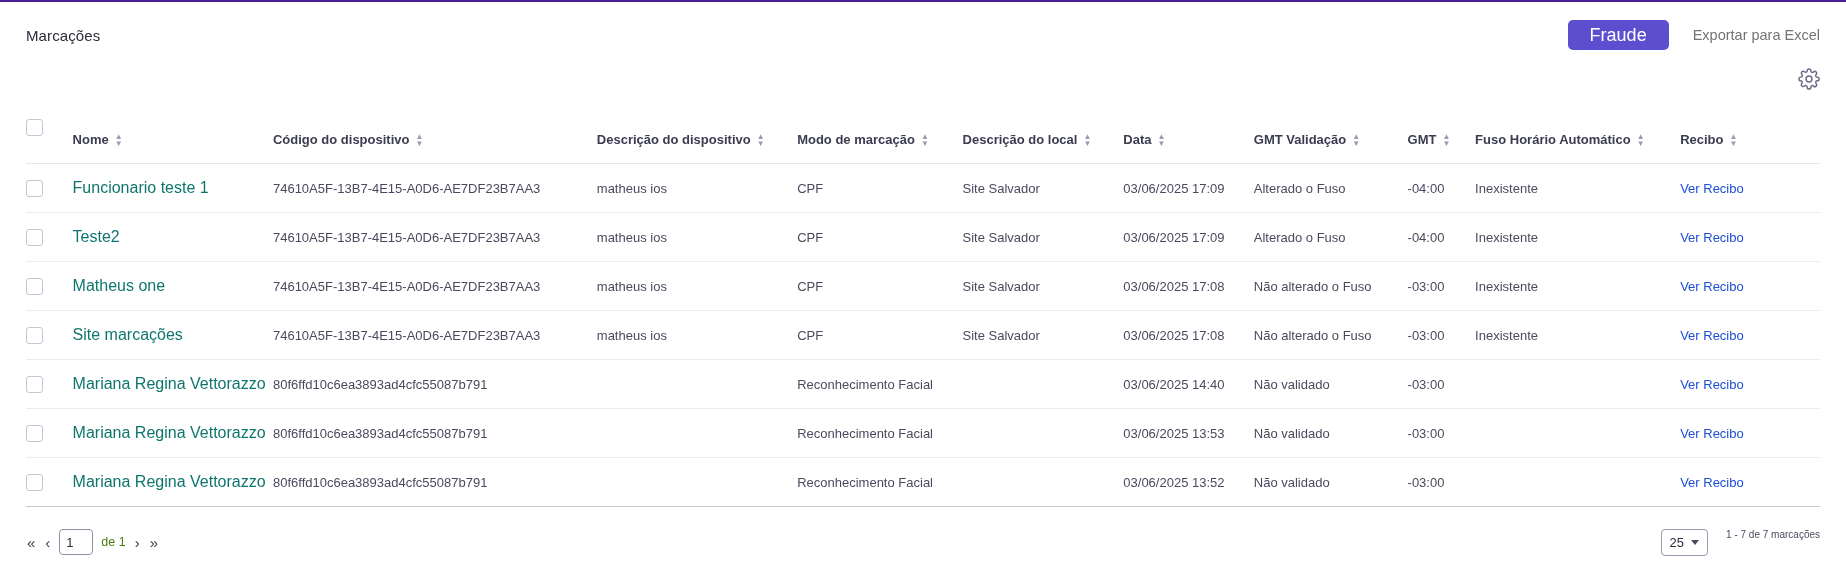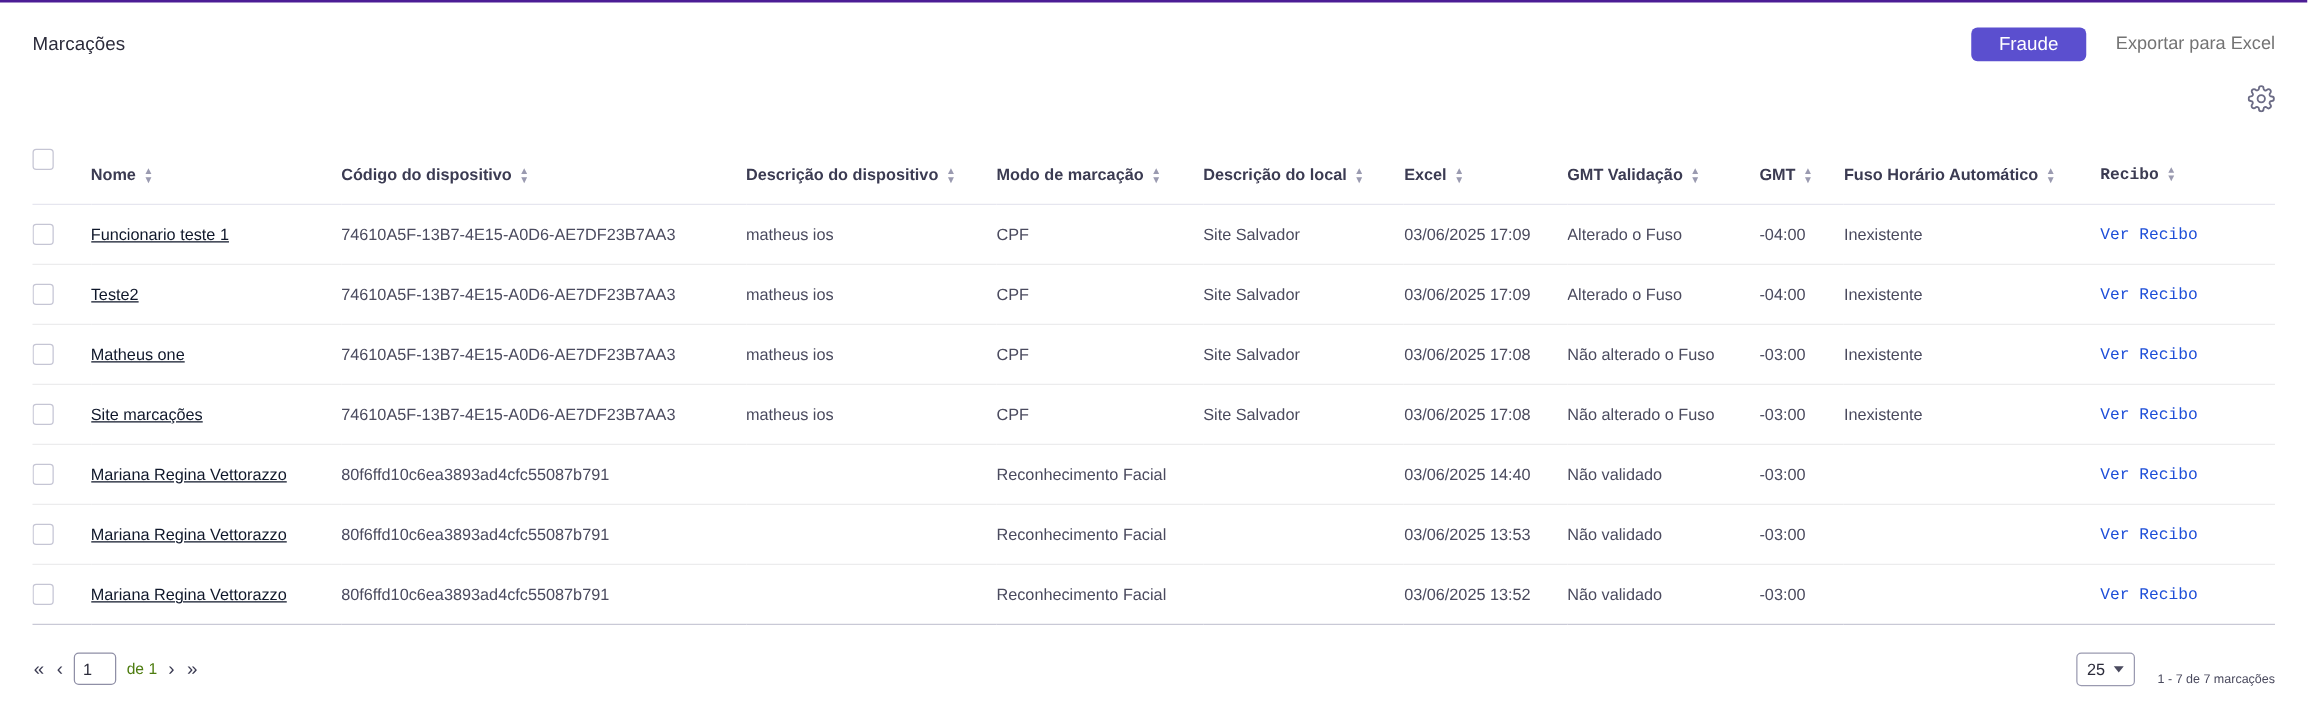--- a/index.html
+++ b/index.html
@@ -37,21 +37,21 @@
     margin-left: auto;
     display: flex;
     align-items: center;
     gap: 24px;
   }
   .btn-fraude {
     background: #5b4fcf;
     color: #ffffff;
     border: none;
     border-radius: 5px;
-    font-size: 15px;
+    font-size: 18px;
     font-family: "Liberation Sans", sans-serif;
     padding: 6px 22px;
     cursor: pointer;
     line-height: 1;
   }
   .link-export {
     color: #737373;
     font-size: 14.5px;
     text-decoration: none;
     cursor: pointer;
@@ -122,44 +122,43 @@
     border: 1.5px solid #c5c5d4;
     border-radius: 3px;
     background: #fff;
     display: inline-block;
     cursor: pointer;
     vertical-align: middle;
   }
   th.col-check, td.col-check { padding-left: 12px; }
 
   .name-link {
-    color: #0f172a;
-    text-decoration: underline;
-    font-size: 13px;
+    color: #0f766e;
+    font-size: 16px;
     cursor: pointer;
   }
   .recibo-link {
     color: #1d4ed8;
     text-decoration: none;
     font-size: 13px;
     cursor: pointer;
   }
   td.recibo-cell { text-align: left; }
 
   
   .c-nome   { width: 172px; }
   .c-cod    { width: 278px; }
   .c-desc   { width: 172px; }
   .c-modo   { width: 142px; }
   .c-local  { width: 138px; }
   .c-data   { width: 112px; }
   .c-gmtval { width: 132px; }
   .c-gmt    { width: 58px; }
   .c-fuso   { width: 176px; }
-  .c-recibo { width: 120px; font-family: Liberation Mono, monospace; }
+  .c-recibo { width: 120px; }
 
   
   .footer {
     display: flex;
     align-items: center;
     padding: 14px 26px 0 26px;
     height: 56px;
   }
   .pager { display: flex; align-items: center; gap: 8px; }
   .pg-btn {
@@ -178,21 +177,21 @@
     font-family: "Liberation Sans", sans-serif;
     color: #2b2b3a;
     padding: 0 6px;
     background: #fff;
   }
   .pg-of { font-size: 12.5px; color: #4d7c0f; }
 
   .footer-right {
     margin-left: auto;
     display: flex;
-    align-items: flex-end;
+    align-items: flex-start;
     gap: 18px;
   }
   .size-select {
     display: inline-flex;
     align-items: center;
     gap: 7px;
     border: 1px solid #9a9ab0;
     border-radius: 4px;
     padding: 5px 8px;
     font-size: 13px;
@@ -277,21 +276,21 @@
             <span class="th-inner">
               <span>Descrição do local</span>
               <span class="sort-ico">
                   <i>▲</i>
                   <i>▼</i>
                 </span>
             </span>
           </th>
           <th class="c-data">
             <span class="th-inner">
-              <span>Excel</span>
+              <span>Data</span>
               <span class="sort-ico">
                   <i>▲</i>
                   <i>▼</i>
                 </span>
             </span>
           </th>
           <th class="c-gmtval">
             <span class="th-inner">
               <span>GMT Validação</span>
               <span class="sort-ico">

